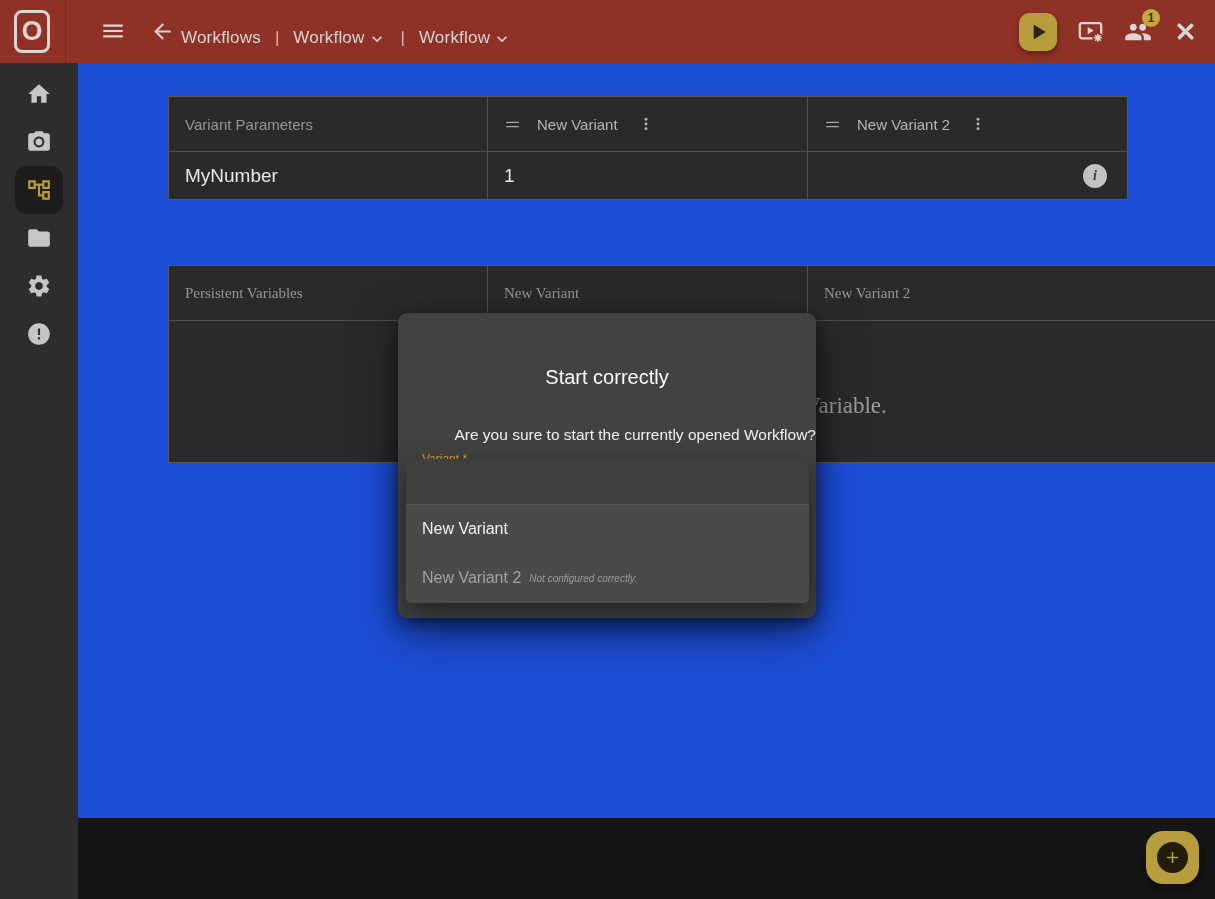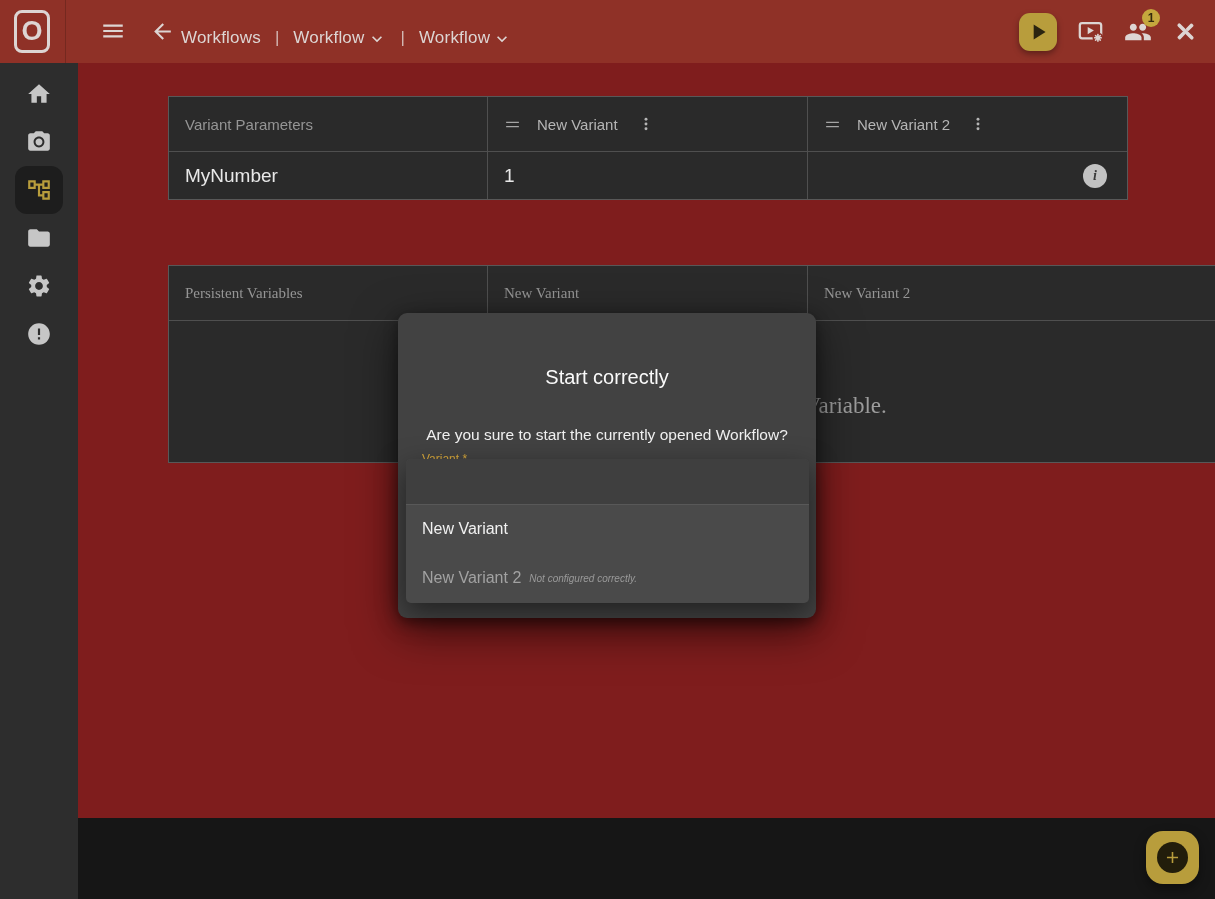--- a/index.html
+++ b/index.html
@@ -51,21 +51,21 @@
     background:#2d2d2d; z-index:20; display:flex; flex-direction:column; align-items:center;
   }
   .side-item {
     width:48px; height:48px; display:flex; align-items:center; justify-content:center;
     color:#c6c6c6; cursor:pointer; border-radius:12px;
   }
   .side-item { margin-top:0; }
   .side-item.active { background:#1d1d1d; color:#b89d3c; }
 
   
-  .content { position:absolute; left:78px; top:63px; width:1137px; height:836px; background:#7f1d1d; }
+  .content { position:absolute; left:78px; top:63px; width:1137px; height:836px; background:#1d4ed8; }
   .bottom-strip { position:absolute; left:0; top:755px; width:1137px; height:81px; background:#161616; }
 
   
   .vtable { position:absolute; background:#2a2a2a; border:1px solid #585858; }
   .t1 { left:90px; top:33px; width:960px; height:104px; }
   .t2 { left:90px; top:202px; width:1052px; height:198px;font-family:Liberation Serif, serif; }
   .trow { display:flex; }
   .tcell { border-right:1px solid #4f4f4f; display:flex; align-items:center; position:relative; }
   .tcell:last-child { border-right:none; }
   .thead-row { height:55px; border-bottom:1px solid #4f4f4f; }
@@ -87,21 +87,21 @@
   .t2-body { height:142px; display:flex; align-items:center; justify-content:center; }
   .empty-msg { color:#9d9d9d; font-size:23px; margin-top:28px; }
 
   
   .dialog {
     position:absolute; left:320px; top:250px; width:418px; height:305px;
     background:#424242; border-radius:9px; z-index:40;
     box-shadow:0 14px 45px rgba(0,0,0,0.55), 0 4px 14px rgba(0,0,0,0.4);
   }
   .dialog-title { margin-top:53px; text-align:center; color:#fafafa; font-size:20px; font-weight:500; }
-  .dialog-question { margin-top:37px; text-align:center; color:#f0f0f0; font-size:15.5px; font-weight:500; white-space:nowrap; }
+  .dialog-question { margin-top:37px; text-align:right; color:#f0f0f0; font-size:15.5px; font-weight:500; white-space:nowrap; }
   .field-label { position:absolute; left:24px; top:139px; color:#d9a93c; font-size:12px; font-weight:500; }
 
   .select-menu {
     position:absolute; left:328px; top:396px; width:403px; height:144px;
     background:#4a4a4a; border-radius:5px; z-index:50; overflow:hidden;
     box-shadow:0 10px 28px rgba(0,0,0,0.5);
   }
   .opt-blank { height:46px; background:#3f3f3f; border-bottom:1px solid #585858; cursor:pointer; }
   .opt { height:48px; display:flex; align-items:center; padding-left:16px; cursor:pointer; }
   .opt-label { color:#f1f1f1; font-size:16px; }

